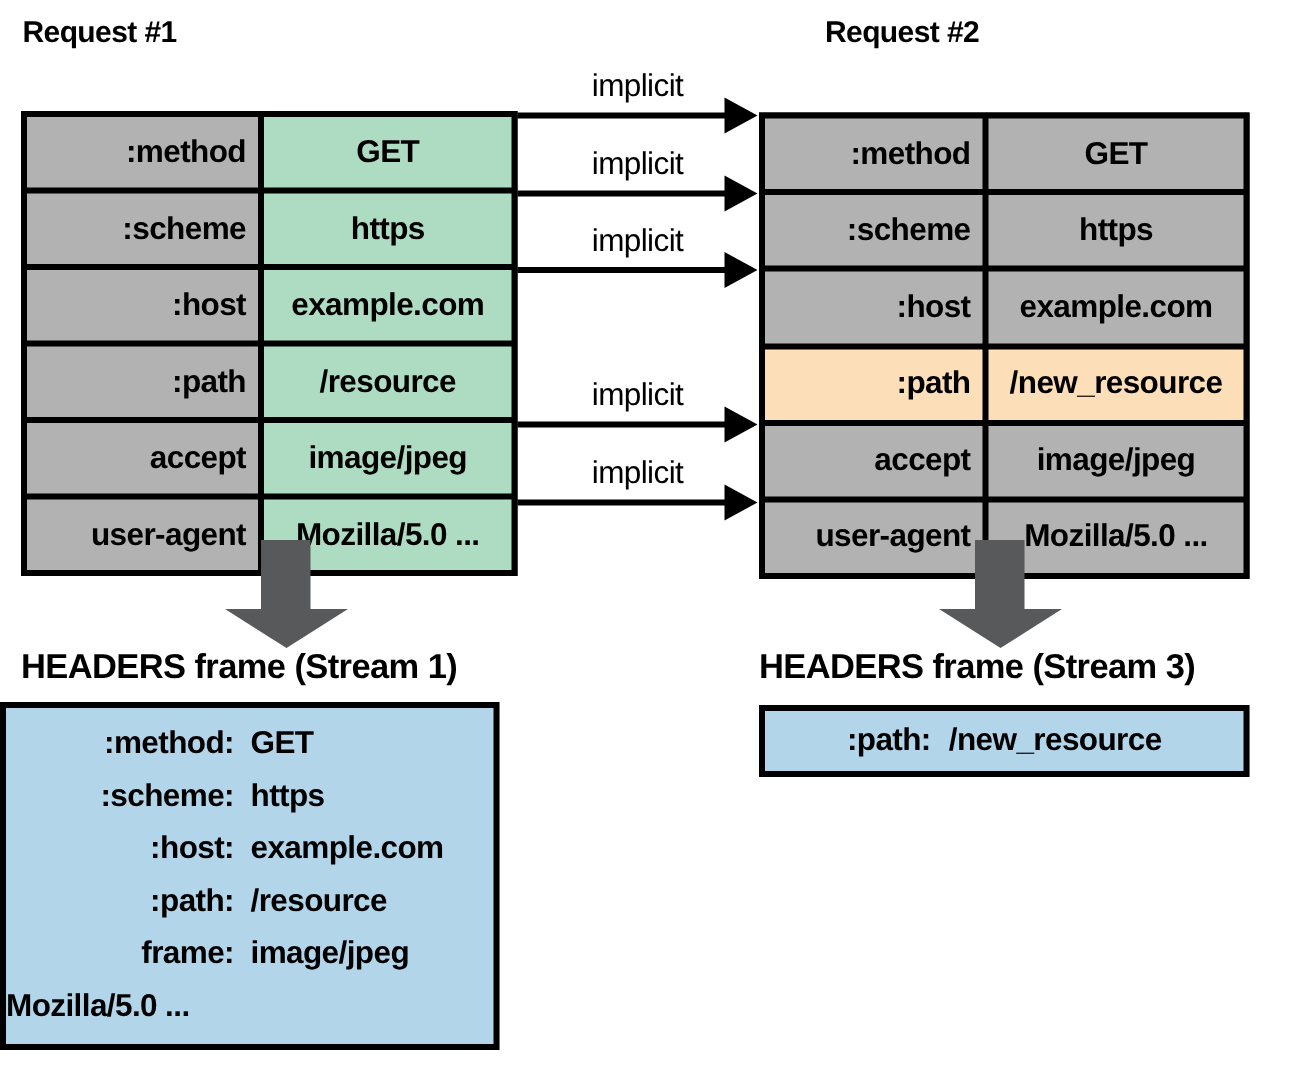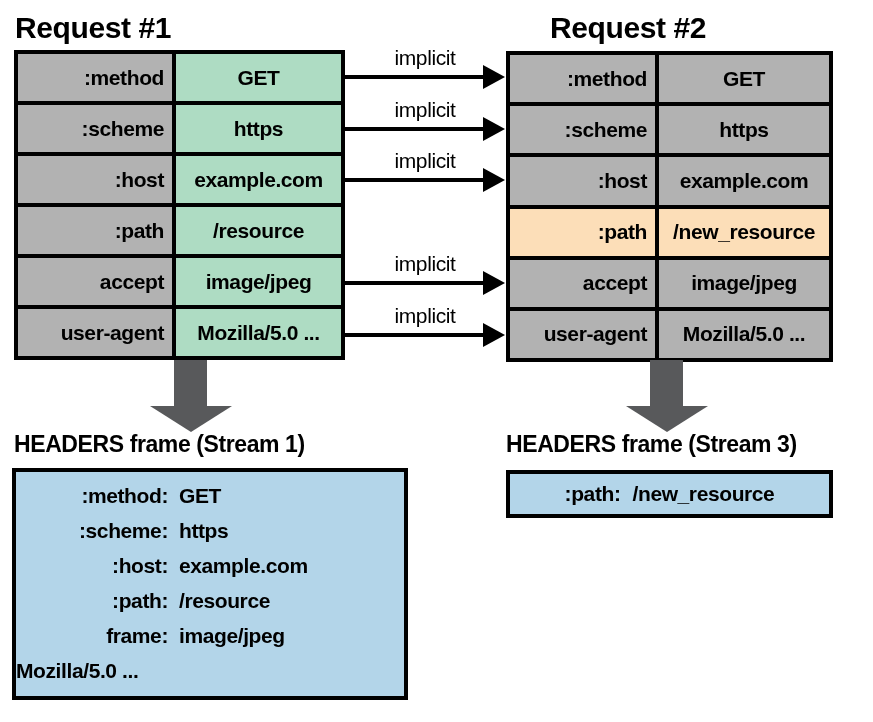--- a/index.html
+++ b/index.html
@@ -2,28 +2,28 @@
 <html style="--gray: #b2b2b2; --green: #aedcc3; --orange: #fcdeb8; --blue: #b3d5e9; --arrow_dark: #58595b; --border: #000000;"><head>
 <meta charset="utf-8">
 <style>
   html, body { margin:0; padding:0; background:#ffffff; }
   #canvas {
     position:relative; width:873px; height:722px; background:#ffffff;
     font-family:"Liberation Sans", sans-serif; color:#000;
     letter-spacing:-0.4px; overflow:hidden;
   }
   .title {
-    position:absolute; font-size:30px; font-weight:700; white-space:nowrap;
+    position:absolute; font-size:20px; font-weight:700; white-space:nowrap;
   }
   #t1 { left:15px; top:11px; }
   #t2 { left:502px; top:11px;margin-left:48px; }
 
   .hdr-table {
     position:absolute; display:grid; grid-template-rows:repeat(6,1fr);
-    gap:4px; background:#000; border:4px solid #000; box-sizing:border-box;
+    gap:4px; background:#000; border:4px solid #000; box-sizing:border-box;margin-top:24px;
   }
   #table1 { left:14px; top:50px; width:331px; height:310px; grid-template-columns:154px 1fr; }
   #table2 { left:506px; top:51px; width:327px; height:311px; grid-template-columns:145px 1fr; }
   .cell {
     display:flex; align-items:center; font-size:21px; font-weight:700;
     white-space:nowrap; overflow:hidden;
   }
   .cell.key { justify-content:flex-end; padding-right:8px; }
   .cell.val { justify-content:center; }
 
@@ -50,21 +50,21 @@
   #dhead2 { left:626px; }
 
   .frame-label { position:absolute; font-size:23px; font-weight:700; white-space:nowrap;text-align:right; }
   #fl1 { left:14px; top:431px; }
   #fl3 { left:506px; top:431px; }
 
   .frame-box {
     position:absolute; border:4px solid #000; box-sizing:border-box;
     background:var(--blue,#b3d5e9);
   }
-  #fb1 { left:12px; top:468px; width:396px; height:232px; padding:6px 0; }
+  #fb1 { left:0; top:468px; width:333px; height:232px; padding:6px 0; }
   #fb3 {
     left:506px; top:470px; width:327px; height:48px;
     display:flex; align-items:center; justify-content:center;
   }
   .fline {
     display:grid; grid-template-columns:152px 1fr; column-gap:11px;
     font-size:21px; font-weight:700; line-height:35px; white-space:nowrap;
   }
   .fkey { text-align:right; }
   .fval { text-align:left; }

